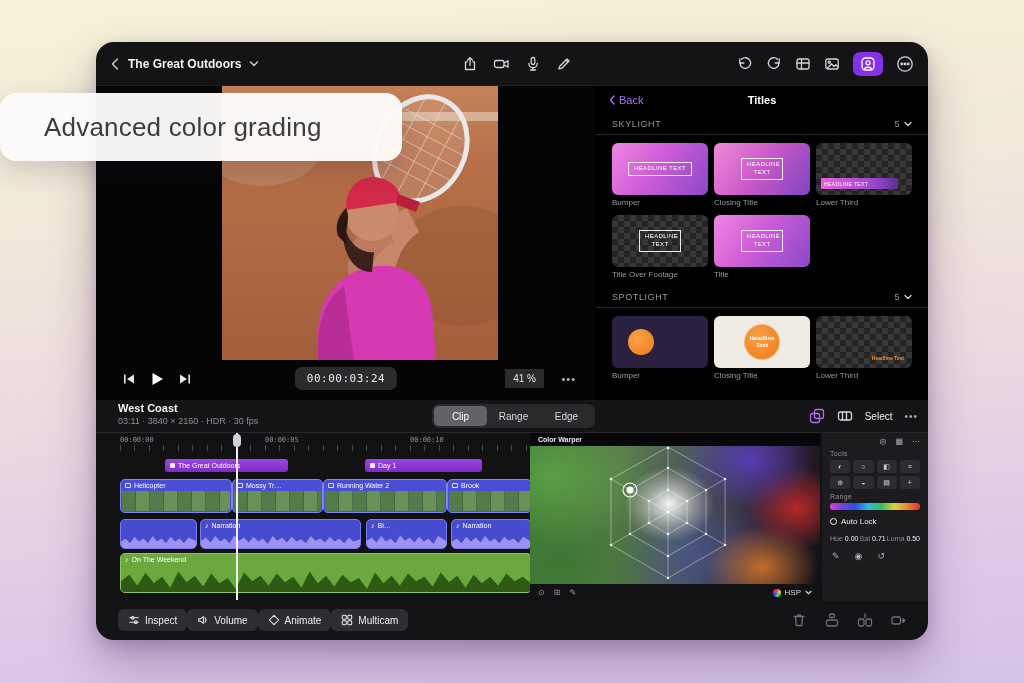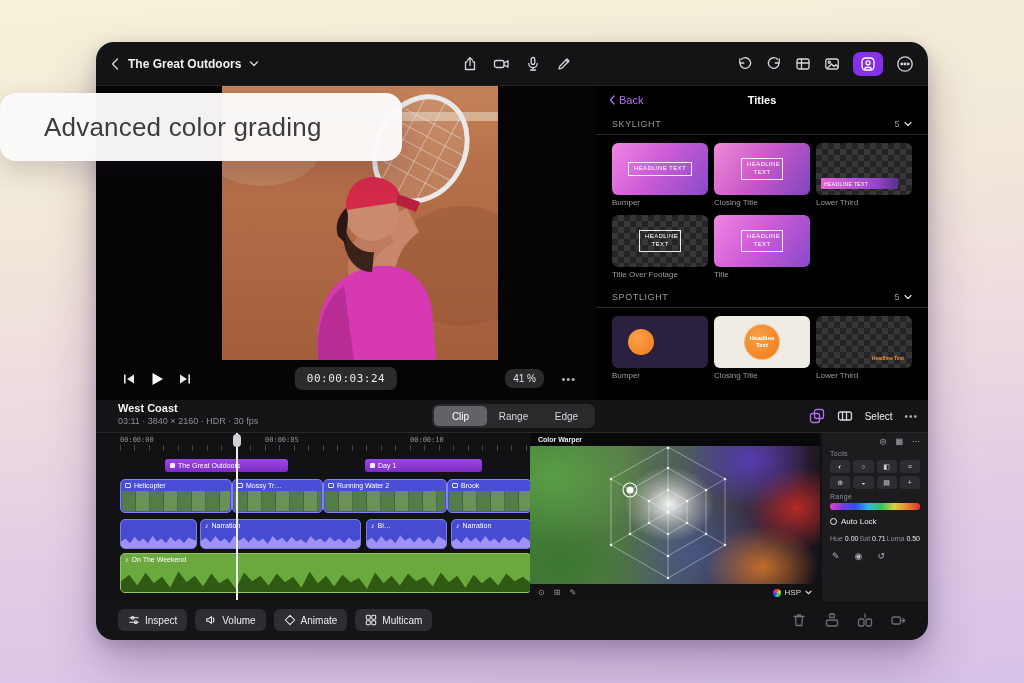--- a/index.html
+++ b/index.html
@@ -48,21 +48,21 @@
   
   .player { position:absolute; left:0; top:44px; width:500px; height:314px; background:#050506; }
   .preview { position:absolute; left:126px; top:0; width:276px; height:274px; overflow:hidden; }
   .transport { position:absolute; left:0; top:276px; width:500px; height:38px; display:flex; align-items:center; padding-left:26px; gap:13px; }
   .timecode-pill {
     position:absolute; left:50%; transform:translateX(-50%); top:5px;
     background:#2b2b2e; border-radius:7px; padding:5px 12px;
     font-family:"DejaVu Sans Mono", monospace; font-size:11px; color:#ebebee; letter-spacing:.5px;
   }
   .zoom-pill {
-    position:absolute; right:52px; top:7px; background:#2b2b2e; border-radius:8px;
+    position:absolute; right:52px; top:7px; background:#2b2b2e; border-radius:0;
     padding:4px 8px; font-size:10px; color:#e4e4e8;
   }
   .transport-more { position:absolute; right:20px; top:11px; color:#b9b9bf; font-size:11px; letter-spacing:1px; }
 
   
   .titles-panel { position:absolute; left:500px; top:44px; width:332px; height:314px; background:#000000; }
   .tp-header { position:relative; height:28px; display:flex; align-items:center; padding:0 12px; }
   .back-btn { display:flex; align-items:center; gap:3px; color:#b16df5; font-size:11px; z-index:2; }
   .back-btn .ic path { stroke:#b16df5; }
   .tp-title { position:absolute; left:0; right:0; text-align:center; color:#fff; font-size:11px; font-weight:700; }
@@ -189,21 +189,21 @@
   .hue-bar { height:7px; margin:0 8px; border-radius:3px;
     background:linear-gradient(90deg,#e040d0,#7040e0,#3050e8,#30b8e0,#38c060,#d8d040,#e88830,#e03030); }
   .autolock { display:flex; align-items:center; gap:4px; padding:7px 8px 0; font-size:8px; color:#ececf0; }
   .autolock-dot { width:7px; height:7px; border-radius:50%; border:1.4px solid #ededf0; }
   .vals { display:flex; justify-content:space-between; padding:9px 8px 0; font-size:7px; }
   .vlabel { color:#8e8e93; margin-right:2px; }
   .vval { color:#ececf0; }
   .tools-foot { display:flex; gap:15px; padding:9px 10px 0; color:#b0b0b6; font-size:9px; }
 
   
-  .btoolbar { position:absolute; left:0; top:558px; width:832px; height:40px; display:flex; align-items:center; gap:8px; padding:0 22px;justify-content:flex-end; }
+  .btoolbar { position:absolute; left:0; top:558px; width:832px; height:40px; display:flex; align-items:center; padding:0 22px;justify-content:flex-end; }
   .bbtn { height:22px; display:flex; align-items:center; gap:5px; background:#2e2e32; border-radius:6px; padding:0 10px; font-size:10px; color:#ececf0; }
   .bbtn .ic path, .bbtn .ic rect, .bbtn .ic circle { stroke:#ececf0; stroke-width:1.2; }
   .br-icons { margin-left:auto; display:flex; align-items:center; gap:17px; }
   .br-icons .ic path, .br-icons .ic rect { stroke:#6f6f75; }
 </style>
 </head>
 <body>
 
 <div class="stage">
 

